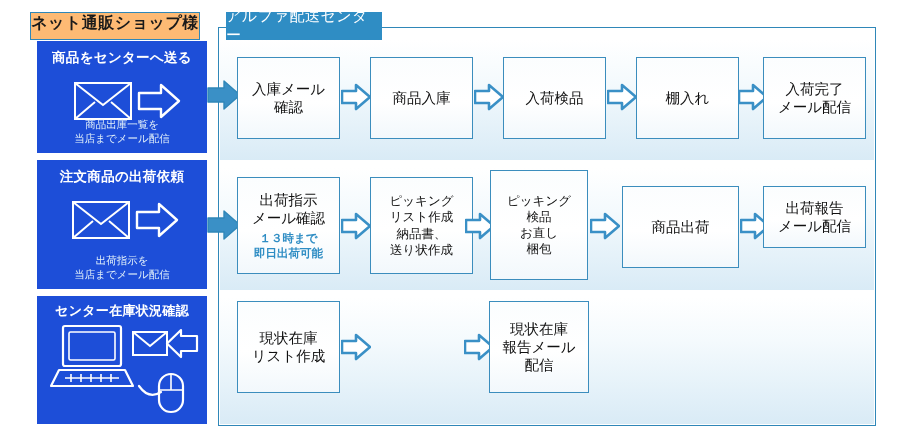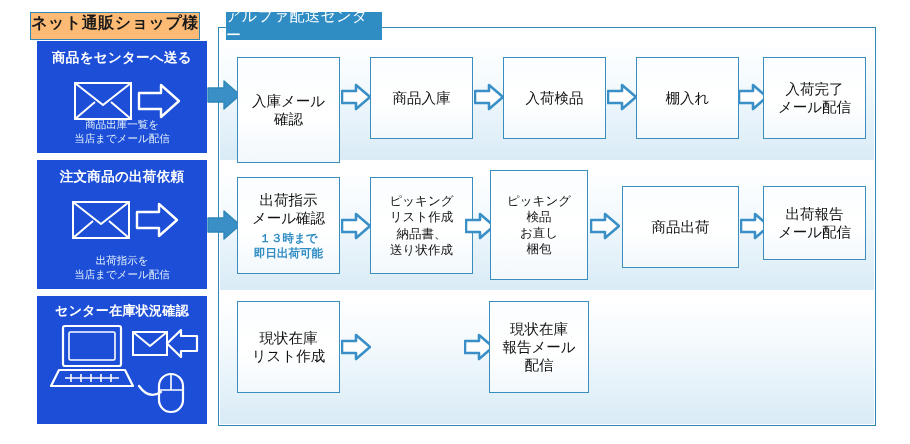--- a/index.html
+++ b/index.html
@@ -164,21 +164,21 @@
     <svg width="36" height="34" viewBox="0 0 36 34">
         <path d="M2 10 L18 10 L18 3 L34 17 L18 31 L18 24 L2 24 Z" fill="#3a90c6" stroke="#2f87b8" stroke-width="1.4" stroke-linejoin="round"></path>
       </svg>
   </div>
   <div class="arrow" style="left:206px;top:208px;">
     <svg width="36" height="34" viewBox="0 0 36 34">
         <path d="M2 10 L18 10 L18 3 L34 17 L18 31 L18 24 L2 24 Z" fill="#3a90c6" stroke="#2f87b8" stroke-width="1.4" stroke-linejoin="round"></path>
       </svg>
   </div>
 
-  <div class="pbox" style="left:237px;top:57px;width:103px;height:106px;">
+  <div class="pbox" style="left:237px;top:57px;width:103px;height:82px;">
     <div>入庫メール</div>
     <div>確認</div>
   </div>
   <div class="arrow" style="left:341px;top:82px;">
     <svg width="30" height="30" viewBox="0 0 30 30">
         <path d="M1 9 L15 9 L15 3 L29 15 L15 27 L15 21 L1 21 Z" fill="#ffffff" stroke="#3a90c6" stroke-width="2.6" stroke-linejoin="round"></path>
       </svg>
   </div>
 
   <div class="pbox" style="left:370px;top:57px;width:103px;height:82px;">
@@ -251,21 +251,21 @@
 
   <div class="pbox" style="left:622px;top:186px;width:117px;height:82px;">
     <div>商品出荷</div>
   </div>
   <div class="arrow" style="left:740px;top:211px;">
     <svg width="30" height="30" viewBox="0 0 30 30">
         <path d="M1 9 L15 9 L15 3 L29 15 L15 27 L15 21 L1 21 Z" fill="#ffffff" stroke="#3a90c6" stroke-width="2.6" stroke-linejoin="round"></path>
       </svg>
   </div>
 
-  <div class="pbox" style="left:763px;top:186px;width:103px;height:74px;">
+  <div class="pbox" style="left:763px;top:186px;width:103px;height:62px;">
     <div>出荷報告</div>
     <div>メール配信</div>
   </div>
 
   <div class="pbox" style="left:237px;top:301px;width:103px;height:92px;">
     <div>現状在庫</div>
     <div>リスト作成</div>
   </div>
   <div class="arrow" style="left:341px;top:332px;">
     <svg width="30" height="30" viewBox="0 0 30 30">

